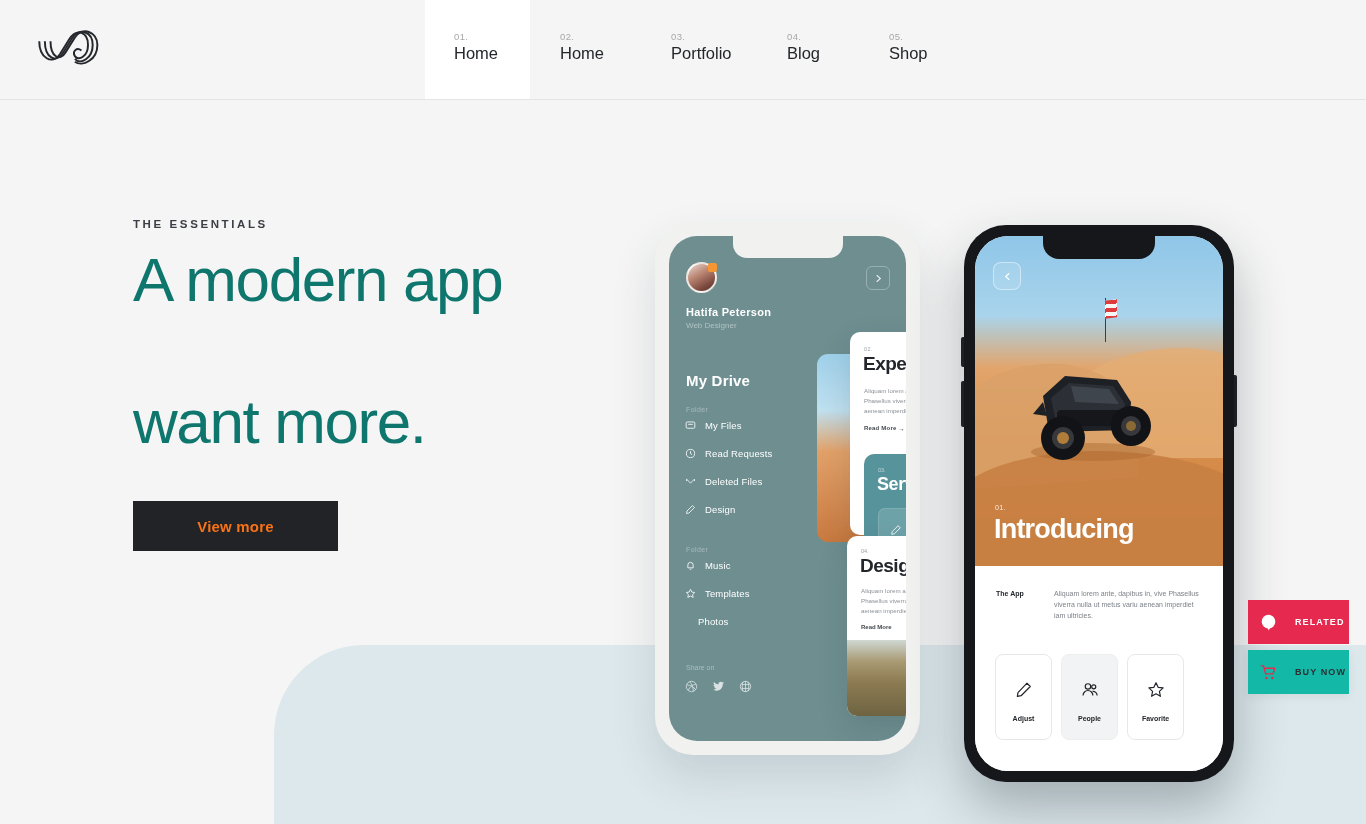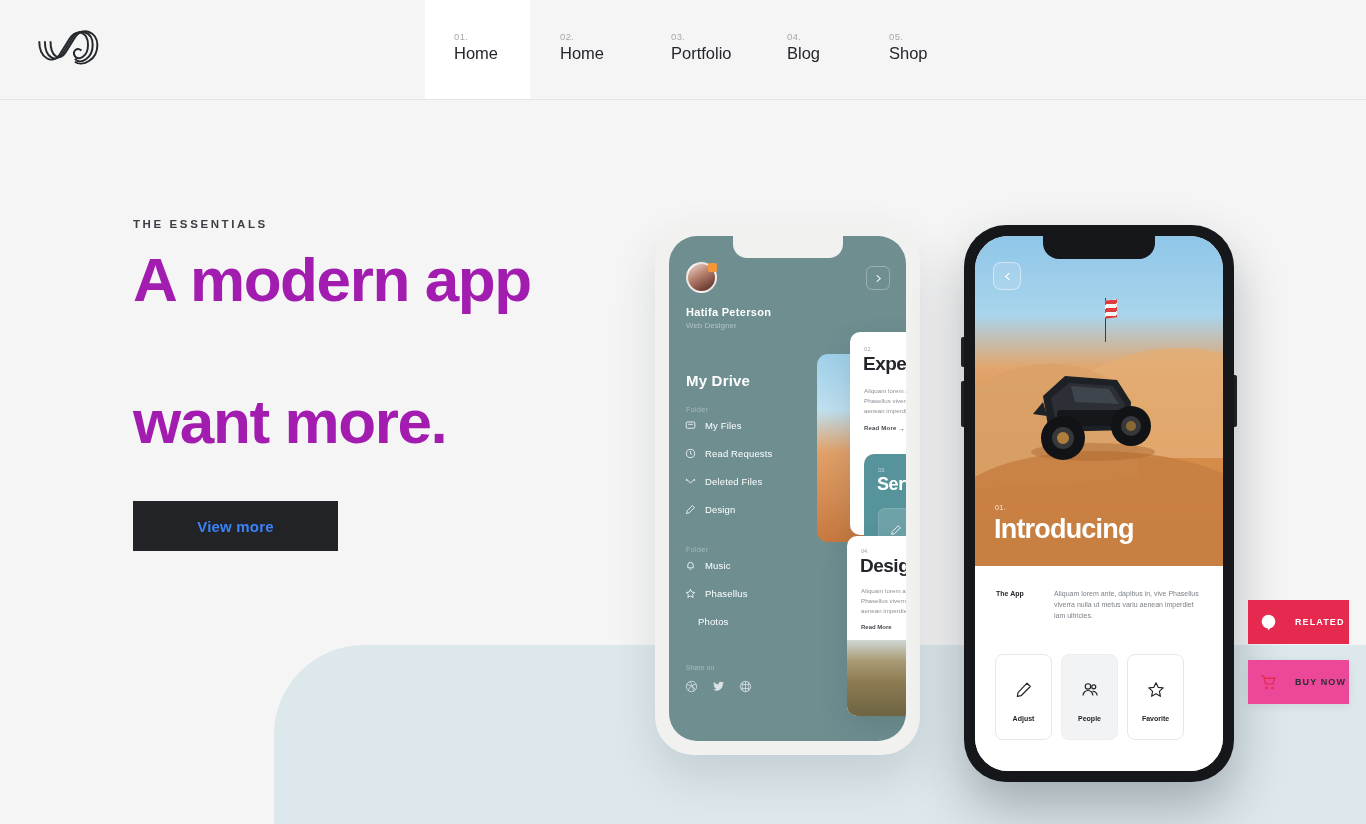--- a/index.html
+++ b/index.html
@@ -48,25 +48,25 @@
     background:#dde8ec; border-top-left-radius:90px; z-index:1;
   }
 
   
   .hero { position:absolute; left:133px; top:218px; z-index:10; }
   .eyebrow {
     font-size:11.5px; font-weight:700; letter-spacing:2.6px; color:#3b3f45;
     text-transform:uppercase; margin-bottom:14px;
   }
   .headline {
-    font-size:62px; line-height:71px; font-weight:700; color:#a21caf;
+    font-size:62px; line-height:71px; font-weight:400; color:#0f766e;
     letter-spacing:-1.4px;
   }
   .btn-viewmore {
-    margin-top:44px; width:205px; height:50px; background:#212327; color:#3b82f6;
+    margin-top:44px; width:205px; height:50px; background:#212327; color:#f97316;
     border:none; font-size:15px; font-weight:700; letter-spacing:.2px;
     cursor:pointer; font-family:"Liberation Sans", sans-serif;
   }
 
   
   .phones { position:absolute; left:0; top:0; width:1366px; height:824px; z-index:20; }
 
   
   .phone-left {
     position:absolute; left:655px; top:222px; width:265px; height:533px;
@@ -221,21 +221,21 @@
   .pr-tile .t-ico { position:absolute; left:50%; top:26px; transform:translateX(-50%); width:17px; height:17px; }
   .pr-tile .t-lbl { position:absolute; left:0; right:0; top:60px; text-align:center; font-size:7px; font-weight:700; color:#22252a; }
 
   
   .badges { position:absolute; right:0; top:600px; z-index:60; width:118px; }
   .badge {
     width:101px; height:44px; display:flex; align-items:center; gap:18px; padding-left:12px;
     cursor:pointer;
   }
   .badge-related { background:#e62a4f; color:#fff; }
-  .badge-buy { background:#ec4899; color:#2b2e33; box-shadow:0 2px 10px rgba(0,0,0,.07); margin-top:16px; }
+  .badge-buy { background:#14b8a6; color:#2b2e33; box-shadow:0 2px 10px rgba(0,0,0,.07); margin-top:6px; }
   .badge-label { font-size:9px; font-weight:700; letter-spacing:1.1px; }
   .badge .bico { width:17px; height:17px; flex:none; }
 </style>
 </head>
 <body>
 
 <div class="page">
 
   <div class="decor-shape"></div>
 
@@ -345,21 +345,21 @@
           <svg class="ico" viewBox="0 0 14 14" fill="none" stroke="#fff" stroke-width="1.1">
               <path d="M3.6 10 h6.8 V6.4 a3.4 3.4 0 0 0-6.8 0 Z"></path>
               <line x1="6" y1="11.8" x2="8" y2="11.8"></line>
             </svg>
           <span>Music</span>
         </div>
         <div class="pl-item" style="top:352px">
           <svg class="ico" viewBox="0 0 14 14" fill="none" stroke="#fff" stroke-width="1.1" stroke-linejoin="round">
               <polygon points="7,1.7 8.7,5.2 12.4,5.7 9.7,8.3 10.4,12 7,10.2 3.6,12 4.3,8.3 1.6,5.7 5.3,5.2"></polygon>
             </svg>
-          <span>Phasellus</span>
+          <span>Templates</span>
         </div>
         <div class="pl-item" style="top:380px; left:29px">
           <span>Photos</span>
         </div>
 
         <div class="pl-share">Share on</div>
         <div class="pl-socials">
           <svg class="sico" viewBox="0 0 16 16" fill="none" stroke="#fff" stroke-width="1">
               <circle cx="8" cy="8" r="6.4"></circle>
               <path d="M2.4 6 C7 6.4 11 8.4 13 12"></path>

